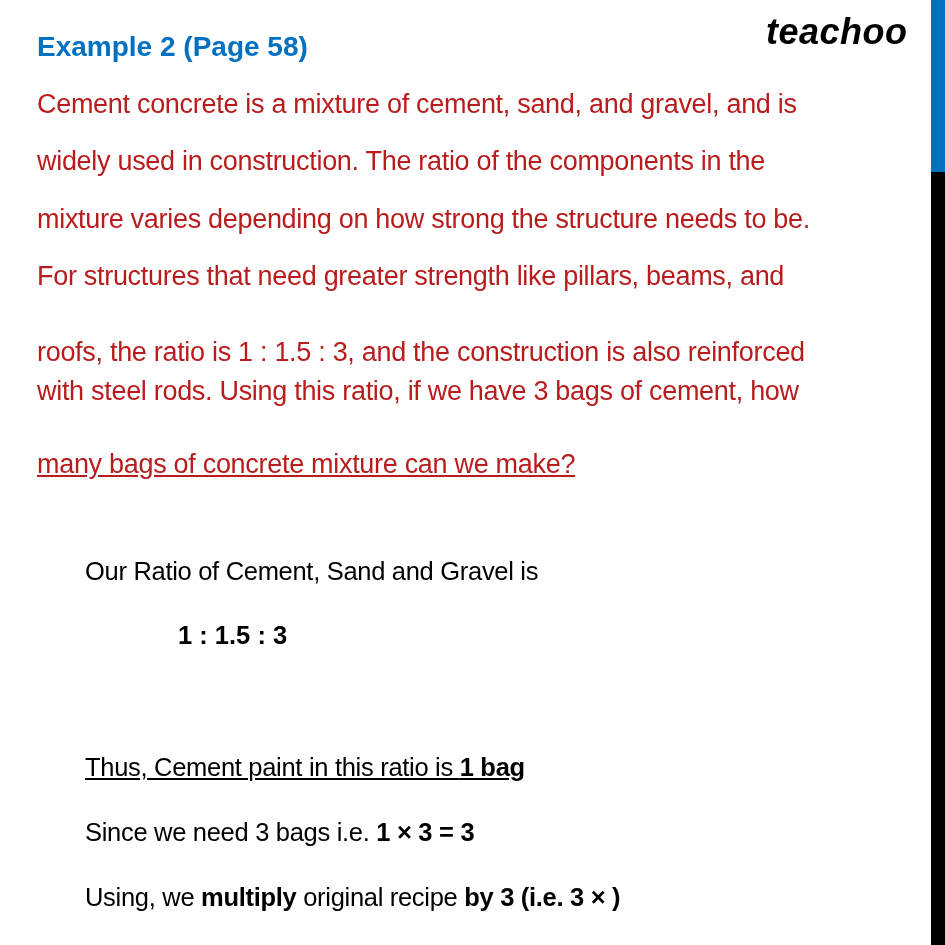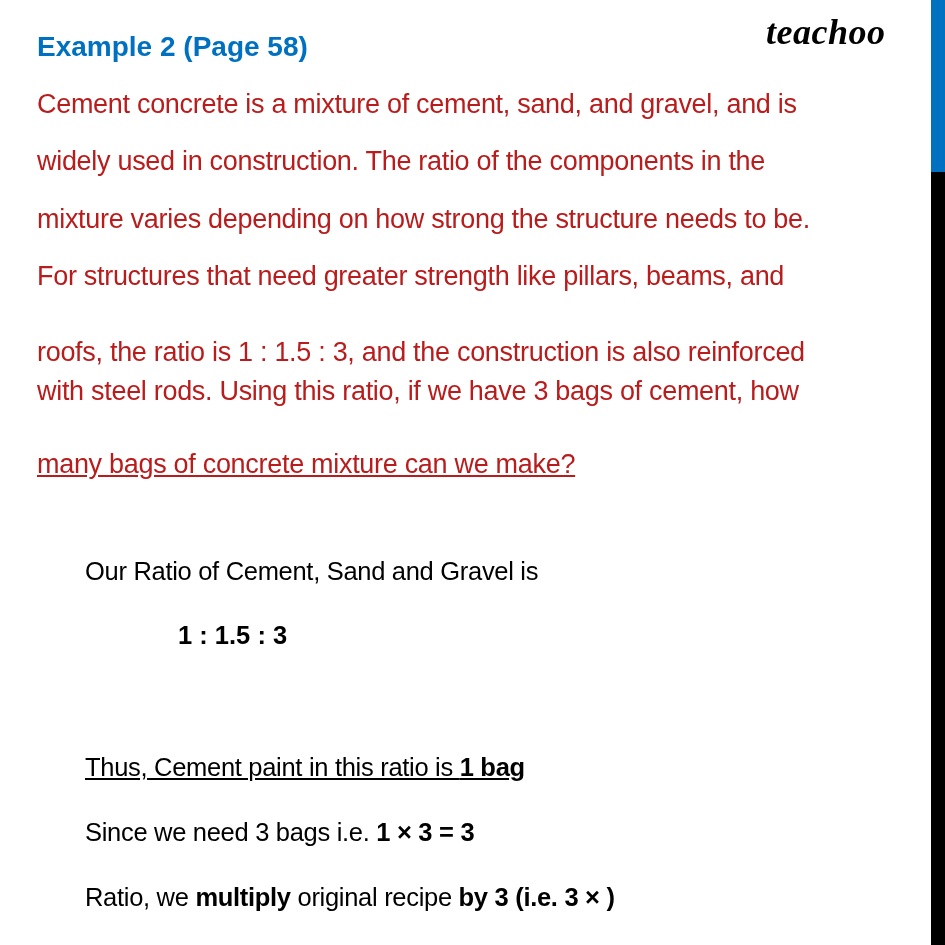--- a/index.html
+++ b/index.html
@@ -27,21 +27,21 @@
       left: 931px;
       top: 172px;
       width: 14px;
       height: 773px;
       background: #000000;
     }
     .logo {
       position: absolute;
       left: 766px;
       top: 14px;
-      font-family: Liberation Serif, serif;
+      font-family: Liberation Sans, sans-serif;
       font-style: italic;
       font-weight: bold;
       font-size: 36px;
       color: #000000;
       letter-spacing: 0.5px;
       line-height: 1;
     }
     .title {
       position: absolute;
       left: 37px;
@@ -110,15 +110,15 @@
 
   <div class="sol-line" style="top:752px;text-decoration:underline;">
     <span>Thus, Cement paint in this ratio is </span><b>1 bag</b>
   </div>
 
   <div class="sol-line" style="top:817px;">
     <span>Since we need 3 bags i.e. </span><b>1 × 3 = 3</b>
   </div>
 
   <div class="sol-line" style="top:882px;">
-    <span>Ratio, we </span><b>multiply</b><span> original recipe </span><b>by 3 (i.e. 3 × )</b>
+    <span>Using, we </span><b>multiply</b><span> original recipe </span><b>by 3 (i.e. 3 × )</b>
   </div>
 </div>
 
 </body></html>

